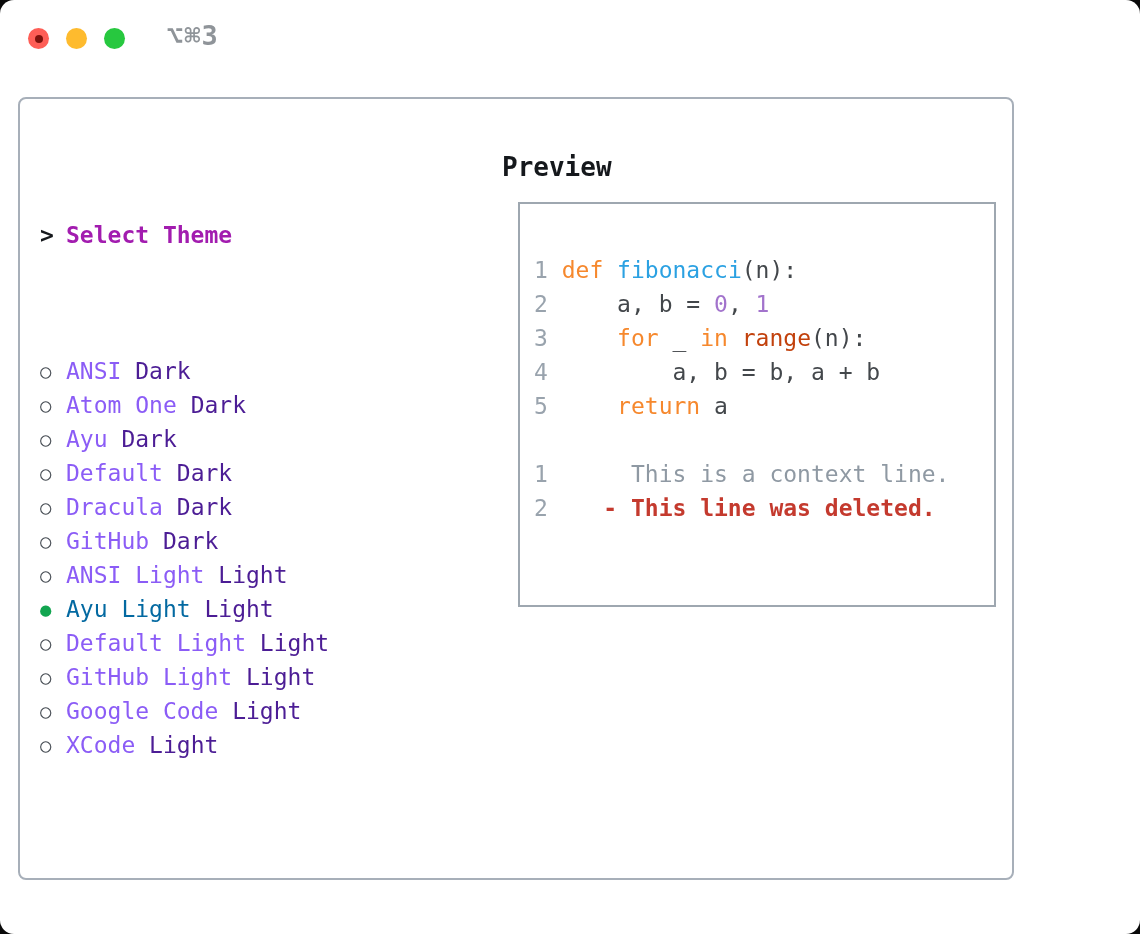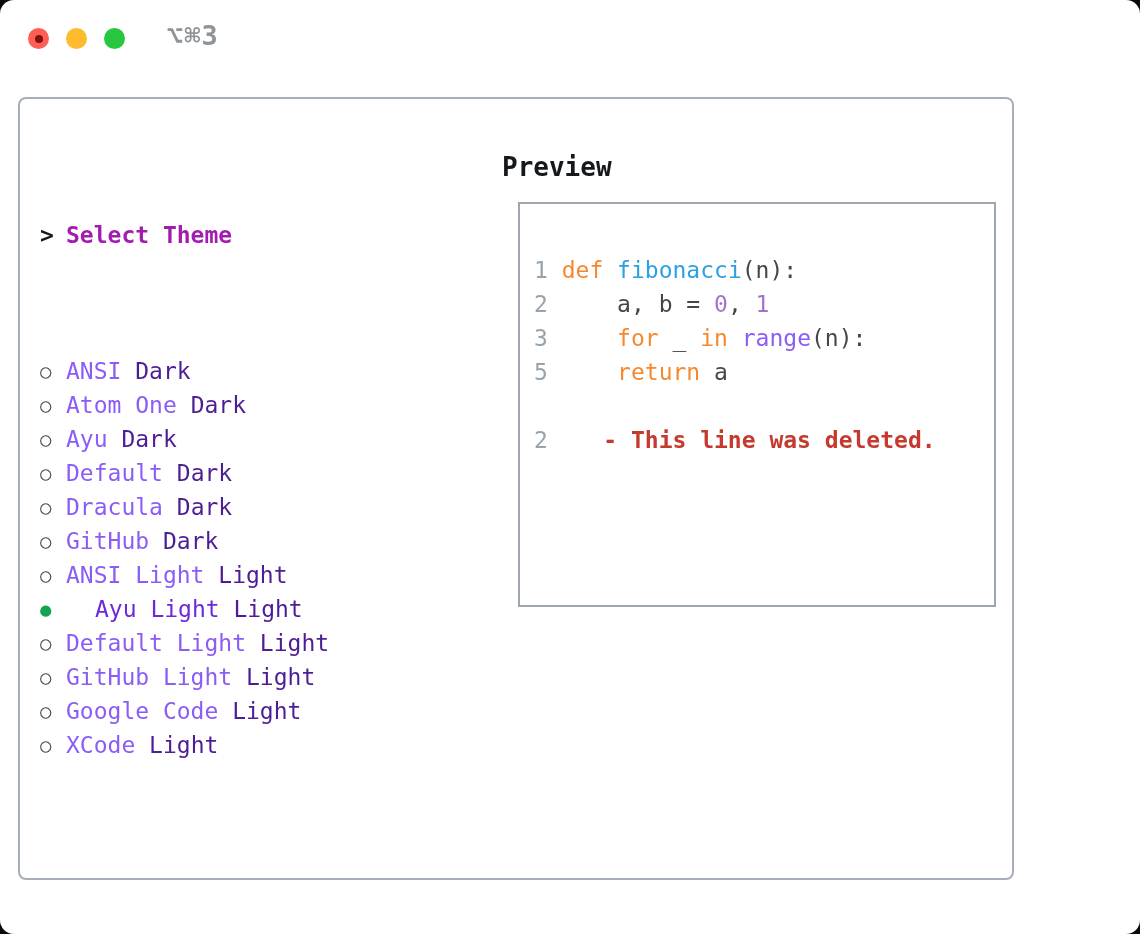--- a/index.html
+++ b/index.html
@@ -50,21 +50,21 @@
   }
   .row { display: flex; height: 34px; align-items: center; }
   .marker {
     width: 26px; flex: 0 0 26px; color: #4a5057; font-size: 19px;
   }
   .header-row .marker { color: #15181c; font-weight: 700; font-size: 23px; }
   .header-label { color: #a21caf; font-weight: 700; }
   .row .name { color: #8b5cf6; }
   .row .tag  { color: #4c1d95; }
   .row.selected .marker { color: #12a550; }
-  .row.selected .name   { color: #6d28d9; margin-left: 29px; }
+  .row.selected .name   { color: #0369a1; }
   .spacer { height: 34px; }
   
   .preview-header {
     position: absolute; left: 482px; top: 51px;
     font-size: 26px; line-height: 34px; font-weight: 700; color: #15181c;
   }
   .preview-box {
     position: absolute; left: 490px; top: 103px;
     width: 478px; height: 405px;
     border: 2px solid #9ea7b0;
@@ -76,21 +76,21 @@
   }
   .code-line {
     font-size: 23px; line-height: 34px; height: 34px;
     white-space: pre;
   }
   .ln { color: #99a3ad; }
   .pl { color: #43474b; }
   .kw { color: #f6882d; }
   .fn { color: #2ba1e2; }
   .nu { color: #a273cc; }
-  .ca { color: #8b5cf6; }
+  .ca { color: #c2410c; }
   .cx { color: #8f99a3; }
   .de { color: #c43a2e; font-weight: bold; }
   .ad { color: #00b71c; }
 </style>
 </head>
 <body>
 
 <div class="window">
 
   <div class="titlebar">
@@ -122,20 +122,22 @@
       
     </div>
 
     <div class="preview-header">Preview</div>
 
     <div class="preview-box">
       <div id="code">
           <div class="code-line"><span class="ln">1 </span><span class="kw">def</span><span class="pl"> </span><span class="fn">fibonacci</span><span class="pl">(n):</span></div>
           <div class="code-line"><span class="ln">2 </span><span class="pl">    a, b = </span><span class="nu">0</span><span class="pl">, </span><span class="nu">1</span></div>
           <div class="code-line"><span class="ln">3 </span><span class="pl">    </span><span class="kw">for</span><span class="pl"> _ </span><span class="kw">in</span><span class="pl"> </span><span class="ca">range</span><span class="pl">(n):</span></div>
+          <div class="code-line"><span class="ln">4 </span><span class="pl">        a, b = b, a + b</span></div>
           <div class="code-line"><span class="ln">5 </span><span class="pl">    </span><span class="kw">return</span><span class="pl"> a</span></div>
           <div class="code-line">&nbsp;</div>
+          <div class="code-line"><span class="ln">1</span><span class="cx">      This is a context line.</span></div>
           <div class="code-line"><span class="ln">2</span><span class="de">    - This line was deleted.</span></div>
         </div>
     </div>
 
   </div>
 </div>
 
 </body></html>

